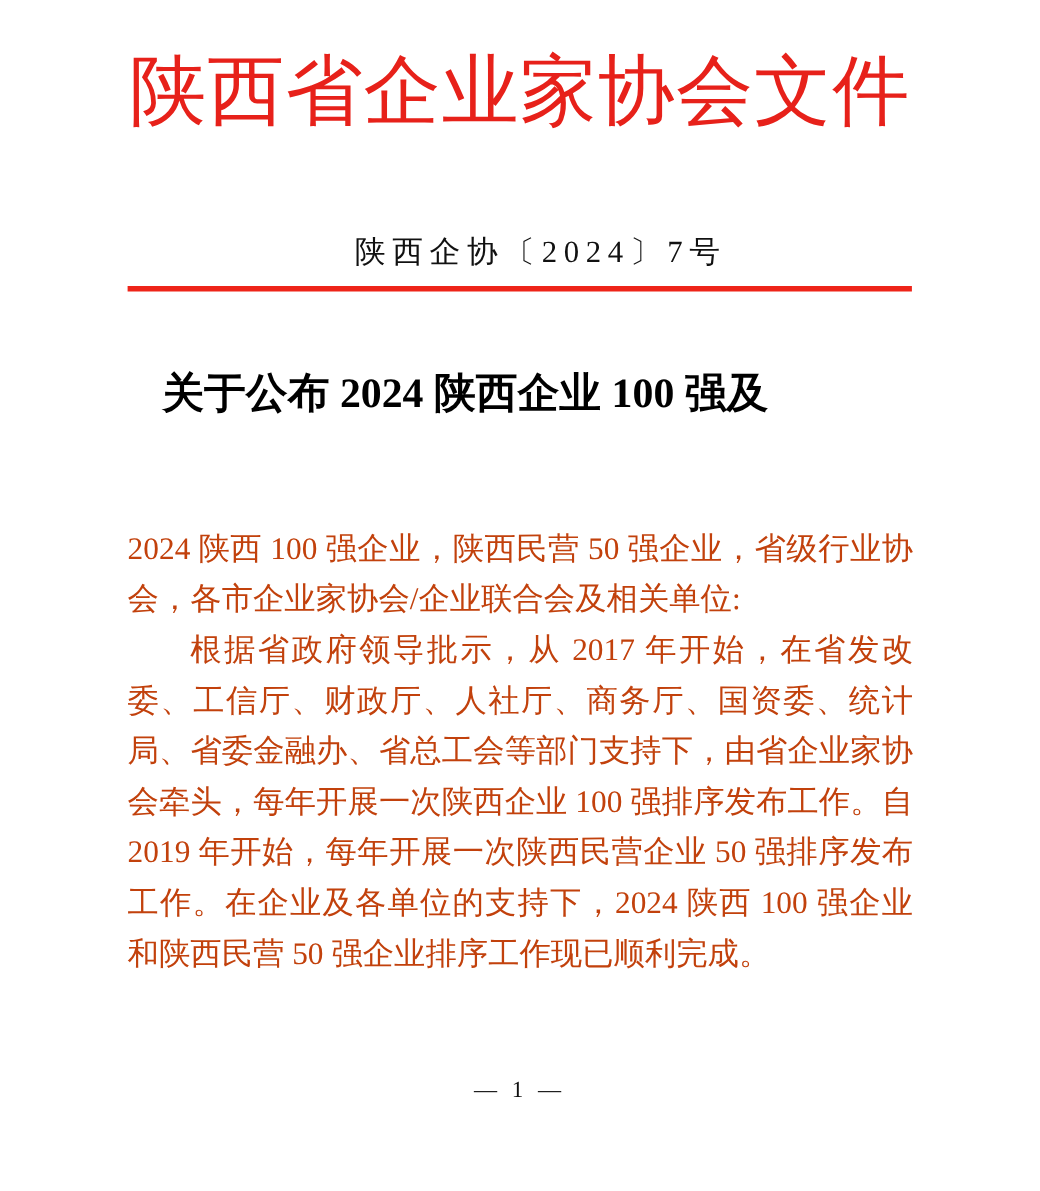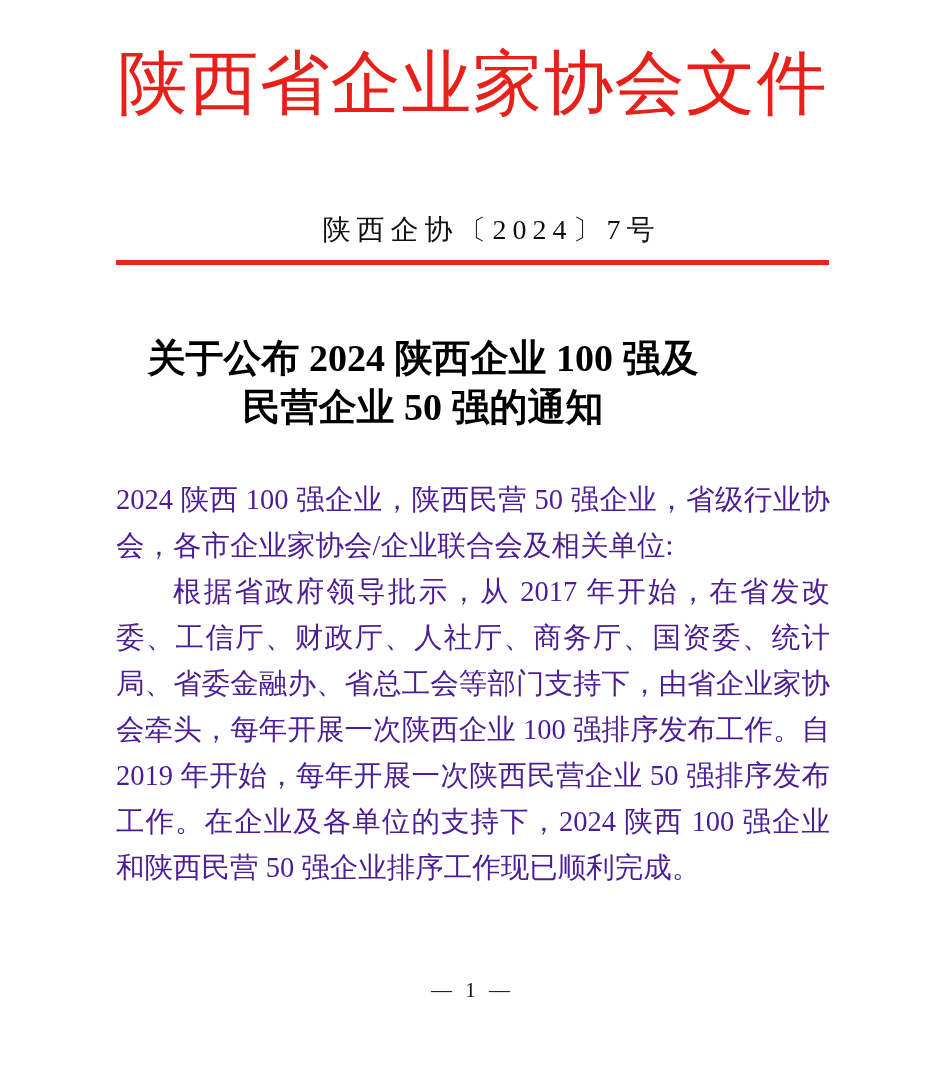--- a/index.html
+++ b/index.html
@@ -65,21 +65,21 @@
   }
   .body-block {
     position: absolute;
     top: 477px;
     left: 116px;
     width: 714px;
     font-size: 28.5px;
     line-height: 46px;
     text-align: justify;
     text-justify: inter-ideograph;
-    color: #4c1d95;
+    color: #c2410c;
   }
   .body-block p {
     margin: 0;
     padding: 0;
   }
   .body-block p.indent {
     text-indent: 2em;
   }
   .page-number {
     position: absolute;
@@ -100,21 +100,20 @@
 <div class="page">
 
   <h1 class="org-title">陕西省企业家协会文件</h1>
 
   <div class="doc-number">陕西企协〔2024〕7号</div>
 
   <div class="red-rule"></div>
 
   <h2 class="doc-title">
     <span>关于公布 2024 陕西企业 100 强及</span><br>
-    <span>民营企业 50 强的通知</span>
   </h2>
 
   <div class="body-block">
     <p>2024 陕西 100 强企业，陕西民营 50 强企业，省级行业协会，各市企业家协会/企业联合会及相关单位:</p>
     <p class="indent">根据省政府领导批示，从 2017 年开始，在省发改委、工信厅、财政厅、人社厅、商务厅、国资委、统计局、省委金融办、省总工会等部门支持下，由省企业家协会牵头，每年开展一次陕西企业 100 强排序发布工作。自 2019 年开始，每年开展一次陕西民营企业 50 强排序发布工作。在企业及各单位的支持下，2024 陕西 100 强企业和陕西民营 50 强企业排序工作现已顺利完成。</p>
   </div>
 
   <div class="page-number">— 1 —</div>
 
 </div>

